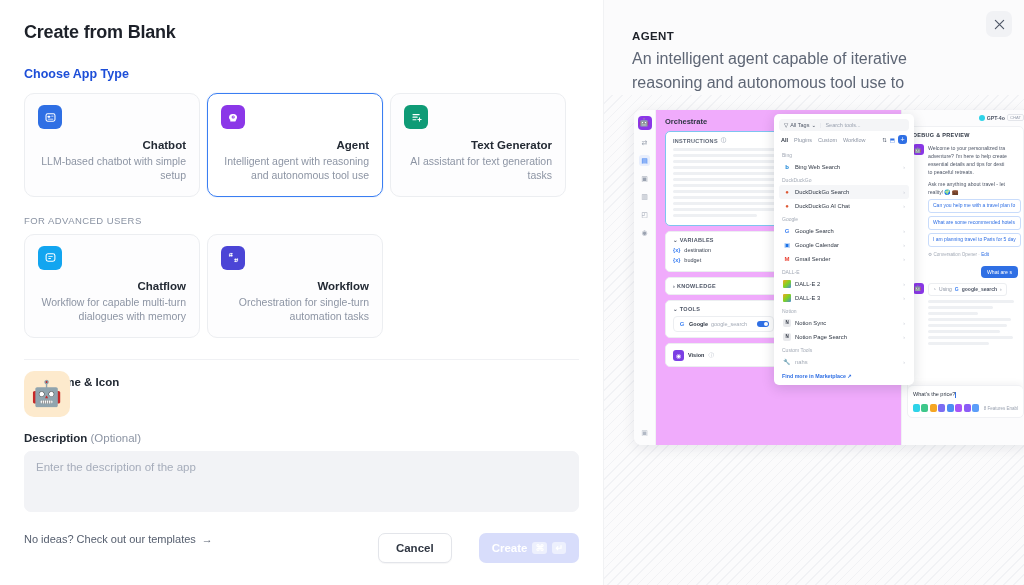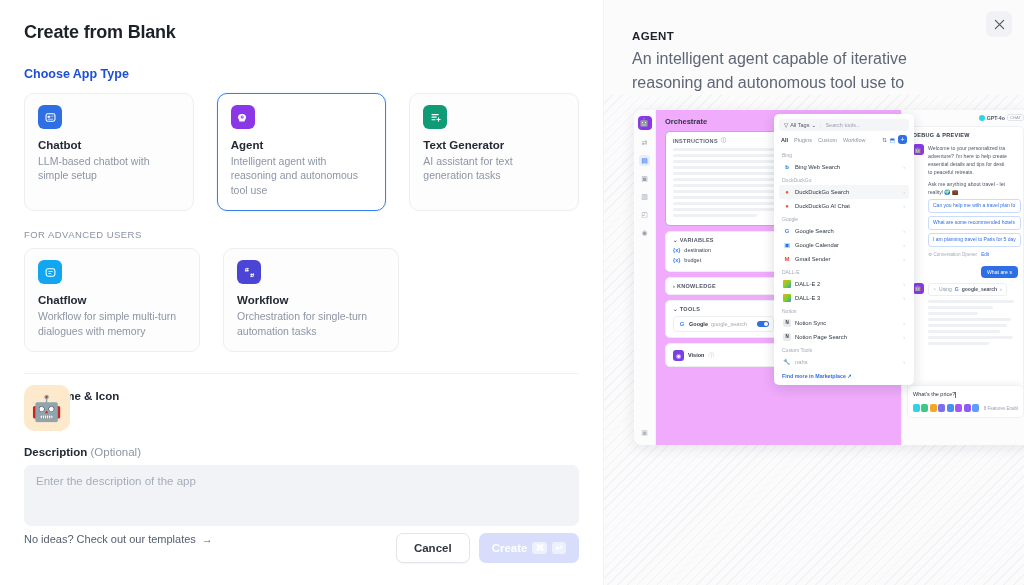--- a/index.html
+++ b/index.html
@@ -26,21 +26,21 @@
   }
   .section-title {
     font-size: 12.5px; font-weight: bold; color: #1d4ed8;
     margin-bottom: 12px;
   }
   .group-label {
     font-size: 9.5px; font-weight: normal; color: #8a93a3;
     letter-spacing: 0.45px; margin-bottom: 8px;
   }
 
-  .card-row { display: flex; gap: 23px; }
+  .card-row { display: flex; gap: 7px; text-align: right; }
   .card {
     background: #fdfdfe;
     border: 1px solid #eceef1;
     border-radius: 10px;
     padding: 11px 13px 13px 13px;
     position: relative;
     cursor: pointer;
   }
   .card.wide { width: 176px; min-height: 97px; }
   .card.half { width: 176px; min-height: 88px; }
@@ -92,21 +92,21 @@
   .textarea::placeholder { color: #a6adbb; }
 
   .footer {
     position: absolute; left: 24px; right: 24px; bottom: 22px;
     display: flex; align-items: flex-start; justify-content: space-between;
   }
   .tpl-link {
     font-size: 11px; color: #555e6e; text-decoration: none;
     display: flex; align-items: center; gap: 6px; cursor: pointer;
   }
-  .btns { display: flex; gap: 9px; align-items: center; }
+  .btns { display: flex; gap: 27px; align-items: center; }
   .btn-cancel {
     height: 30px; padding: 0 17px; border-radius: 7px;
     background: #fff; border: 1px solid #e3e5ea;
     font-size: 11.5px; font-weight: bold; color: #2f3642; cursor: pointer;
     font-family: "Liberation Sans", sans-serif;
     box-shadow: 0 1px 1px rgba(16,24,40,0.04);
   }
   .btn-create {
     height: 30px; padding: 0 13px; border-radius: 7px; border: none;
     background: #d8ddfb; color: #ffffff;
@@ -391,21 +391,21 @@
     <div class="card-row">
       <div class="card half">
         <div class="card-icon" style="background:#12a5f0">
           <svg width="13" height="13" viewBox="0 0 16 16" fill="none">
               <rect x="2.6" y="3.4" width="10.8" height="9.2" rx="2.4" stroke="#fff" stroke-width="1.3"></rect>
               <rect x="5.2" y="6.4" width="5.6" height="1.1" rx="0.5" fill="#fff"></rect>
               <rect x="5.2" y="8.6" width="3.4" height="1.1" rx="0.5" fill="#fff"></rect>
             </svg>
         </div>
         <div class="card-name">Chatflow</div>
-        <div class="card-desc">Workflow for simple multi-turn dialogues with memory</div>
+        <div class="card-desc">Workflow for capable multi-turn dialogues with memory</div>
       </div>
 
       <div class="card half">
         <div class="card-icon" style="background:#4b45d6">
           <svg width="13" height="13" viewBox="0 0 16 16" fill="none">
               <circle cx="5.4" cy="5.4" r="1.5" fill="#fff"></circle>
               <circle cx="10.6" cy="10.6" r="1.5" fill="#fff"></circle>
               <path d="M3 6.4V4.2A1.2 1.2 0 014.2 3h2.2M13 9.6v2.2a1.2 1.2 0 01-1.2 1.2H9.6" stroke="#fff" stroke-width="1.2" stroke-linecap="round"></path>
             </svg>
         </div>

